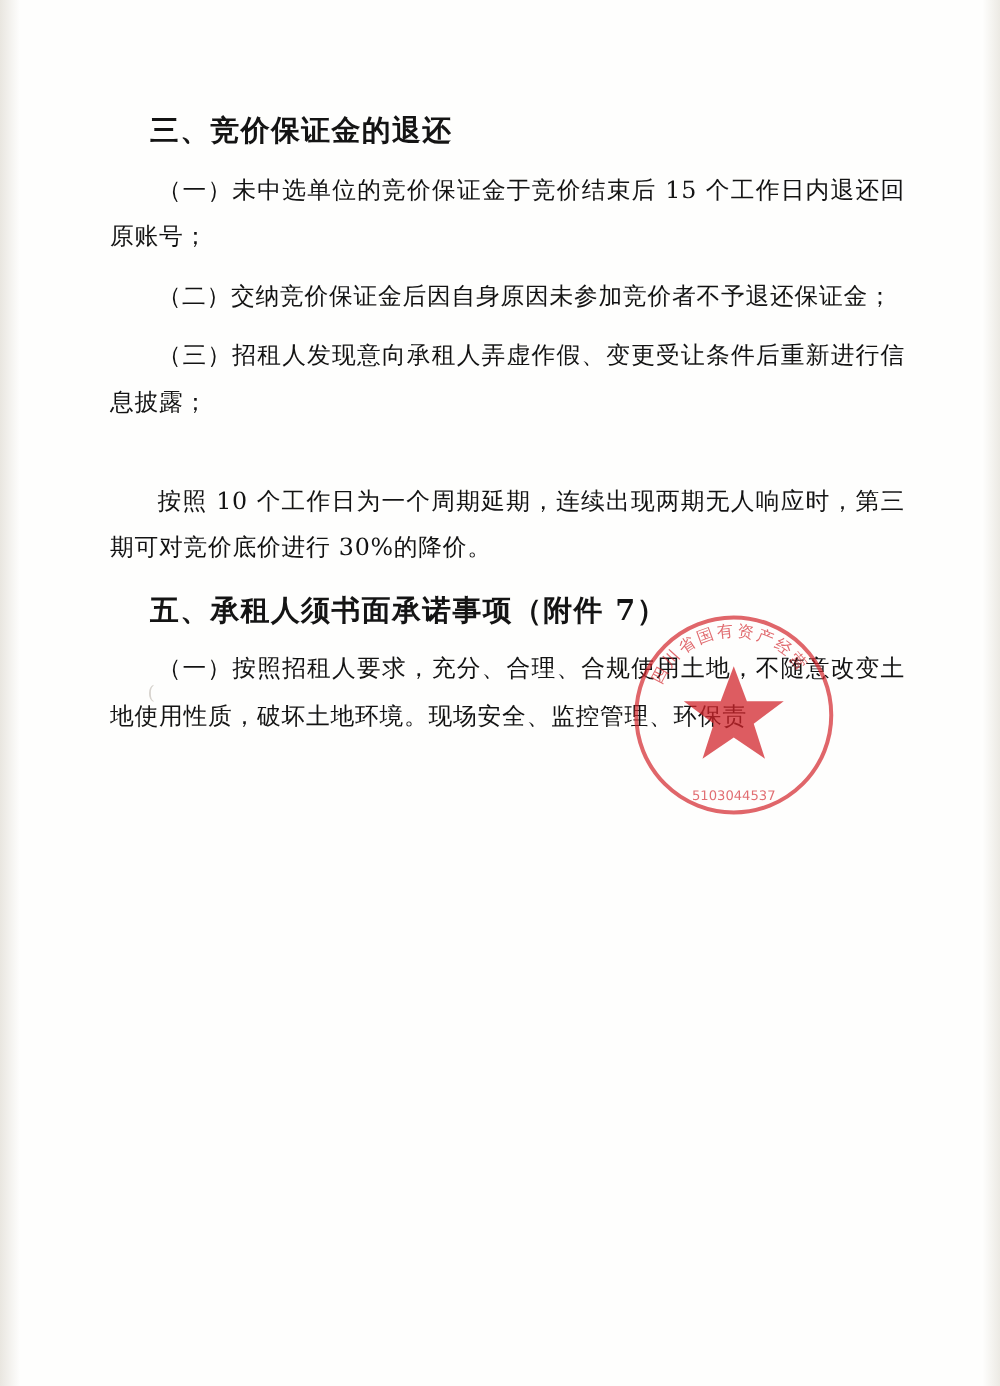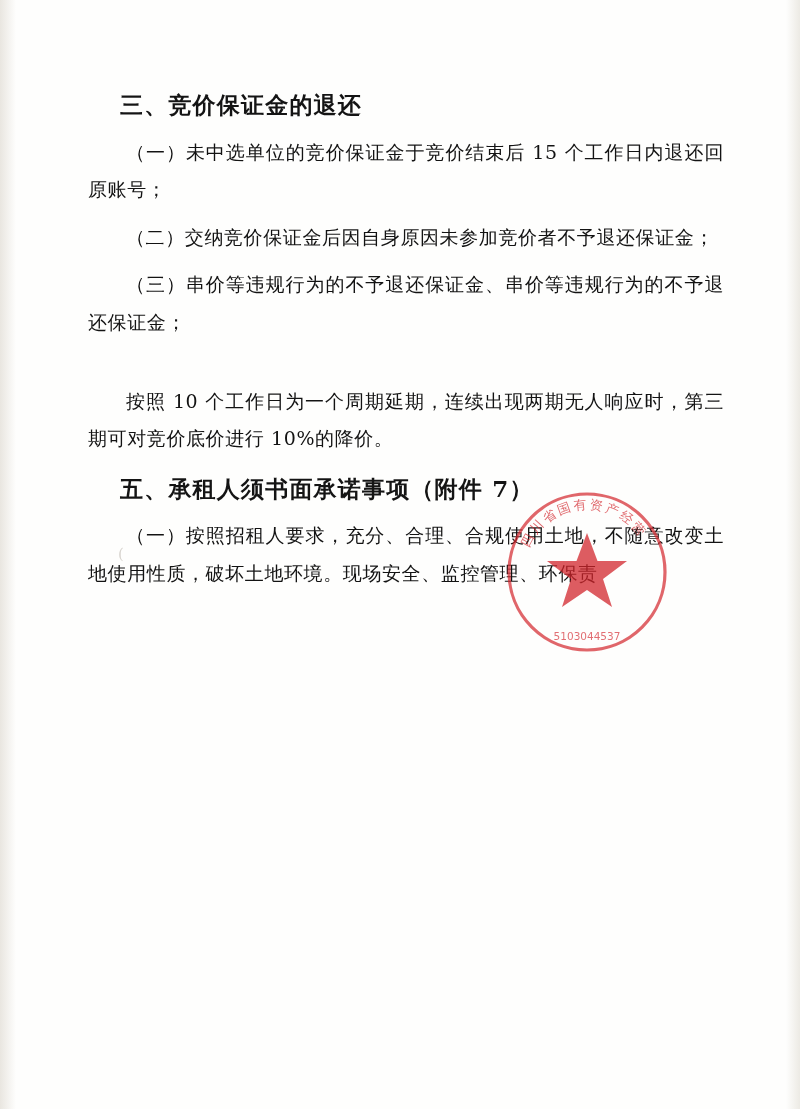--- a/index.html
+++ b/index.html
@@ -97,28 +97,28 @@
 
 <div class="page">
 
   <div class="content">
 
     <div class="heading">三、竞价保证金的退还</div>
     <p class="para">（一）未中选单位的竞价保证金于竞价结束后 15 个工作日内退还回原账号；</p>
     <div class="spacer-sm"></div>
     <p class="para">（二）交纳竞价保证金后因自身原因未参加竞价者不予退还保证金；</p>
     <div class="spacer-sm"></div>
-    <p class="para">（三）串价等违规行为的不予退还保证金、串价等违规行为的不予退还保证金；</p>
+    <p class="para">（三）招租人发现意向承租人弄虚作假、变更受让条件后重新进行信息披露；</p>
     <div class="spacer-sm"></div>
 
     <div class="spacer-md"></div>
 
     <div class="spacer-sm"></div>
     <div class="spacer-sm"></div>
-    <p class="para">按照 10 个工作日为一个周期延期，连续出现两期无人响应时，第三期可对竞价底价进行 10%的降价。</p>
+    <p class="para">按照 10 个工作日为一个周期延期，连续出现两期无人响应时，第三期可对竞价底价进行 30%的降价。</p>
 
     <div class="spacer-md"></div>
 
     <div class="heading">五、承租人须书面承诺事项（附件 7）</div>
     <p class="para tight">（一）按照招租人要求，充分、合理、合规使用土地，不随意改变土地使用性质，破坏土地环境。现场安全、监控管理、环保责</p>
 
   </div>
 
   <div class="ink-mark">(</div>
 

